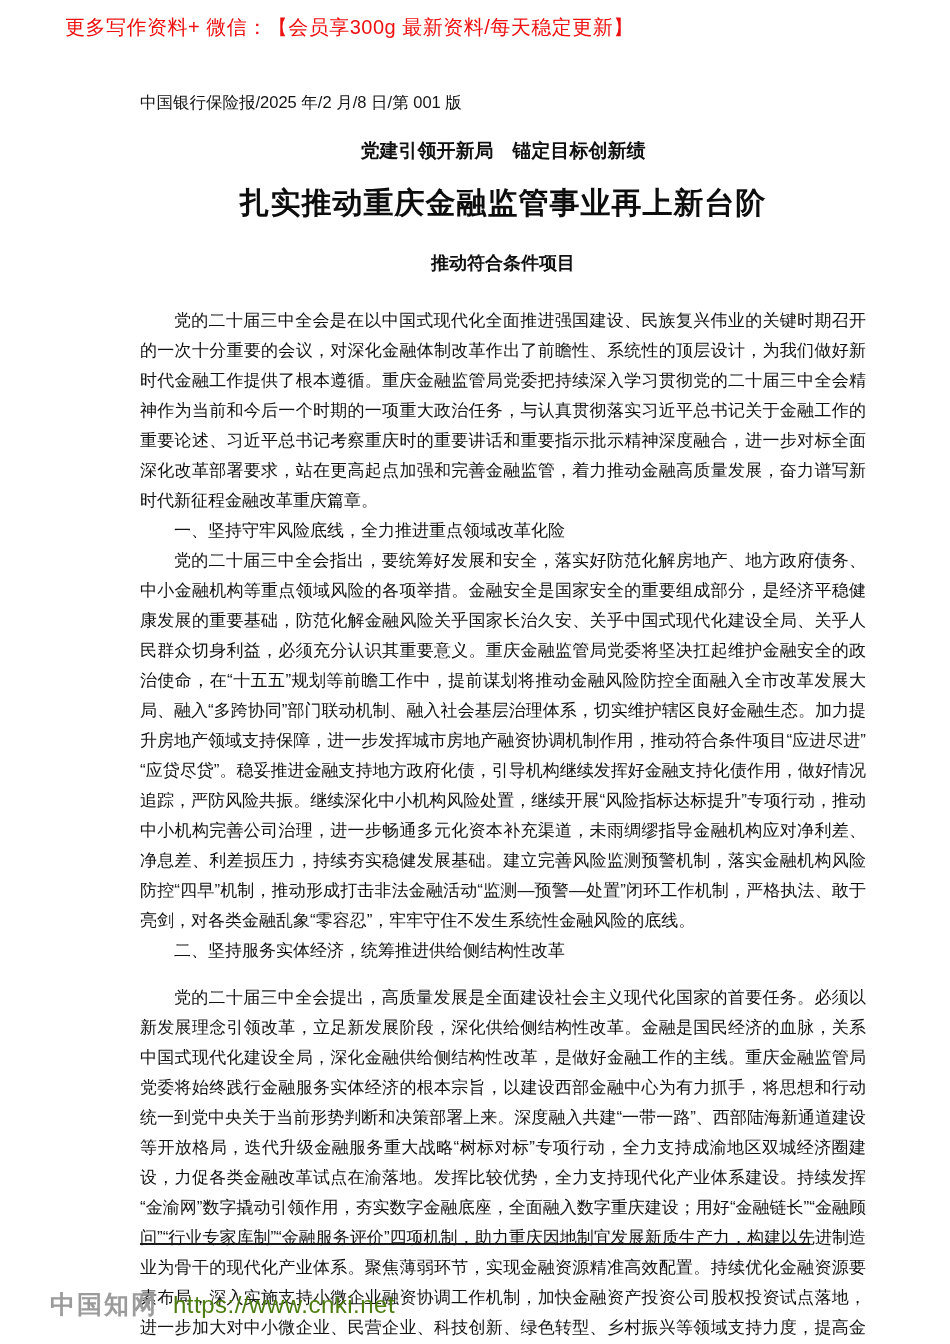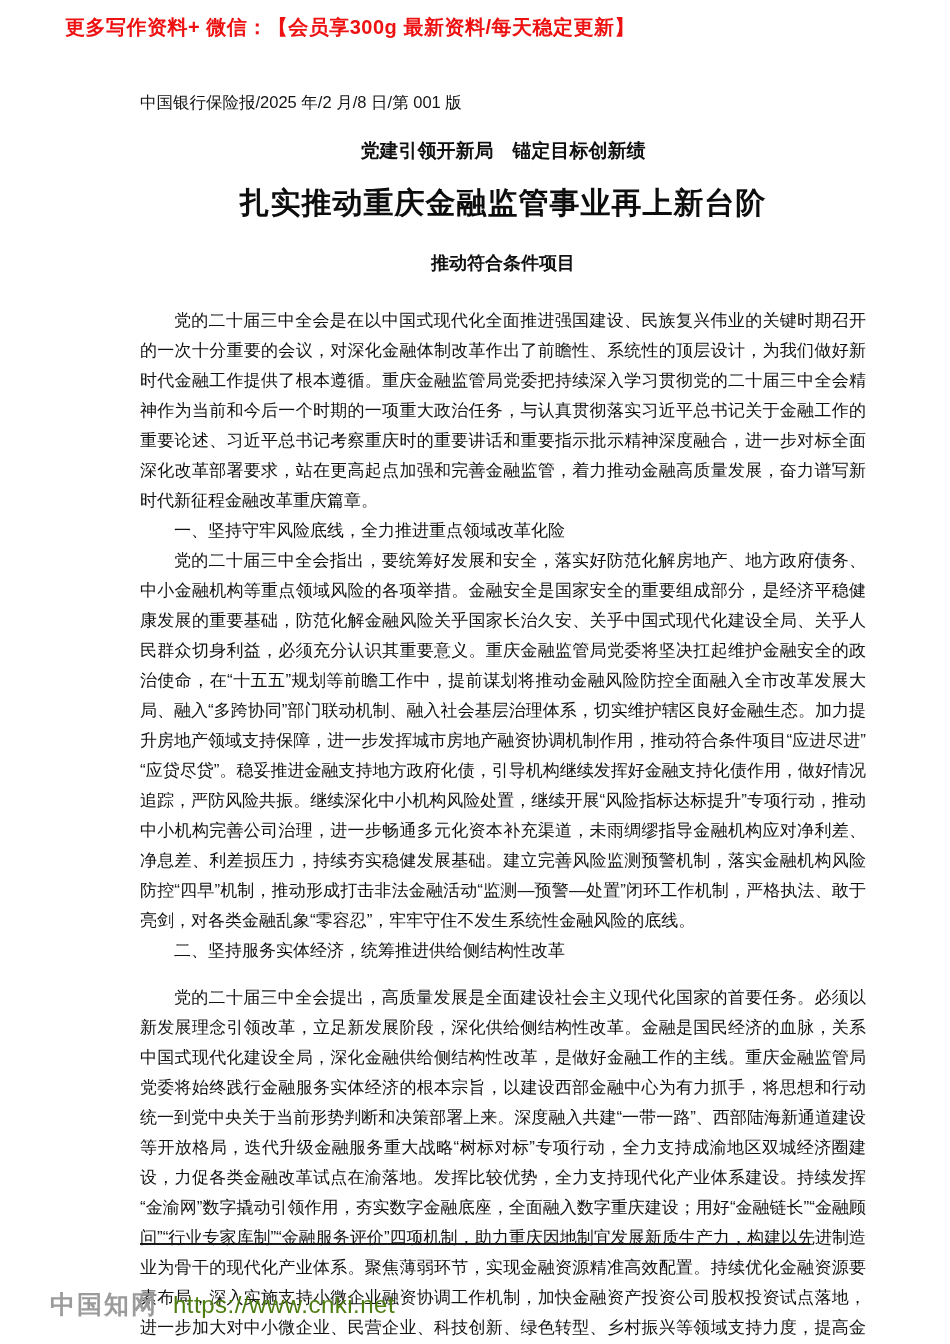--- a/index.html
+++ b/index.html
@@ -13,21 +13,21 @@
     overflow: hidden;
     font-family: "Liberation Sans", "DejaVu Sans", sans-serif;
     color: #111111;
   }
 
   .promo-banner {
     position: absolute;
     left: 65px;
     top: 14px;
     font-size: 20px;
-    font-weight: bold;
+    font-weight: normal;
     color: #ee1111;
     letter-spacing: 0.5px;
     white-space: nowrap;
   }
 
   .article {
     position: absolute;
     left: 112px;
     top: 92px;
     width: 726px;

